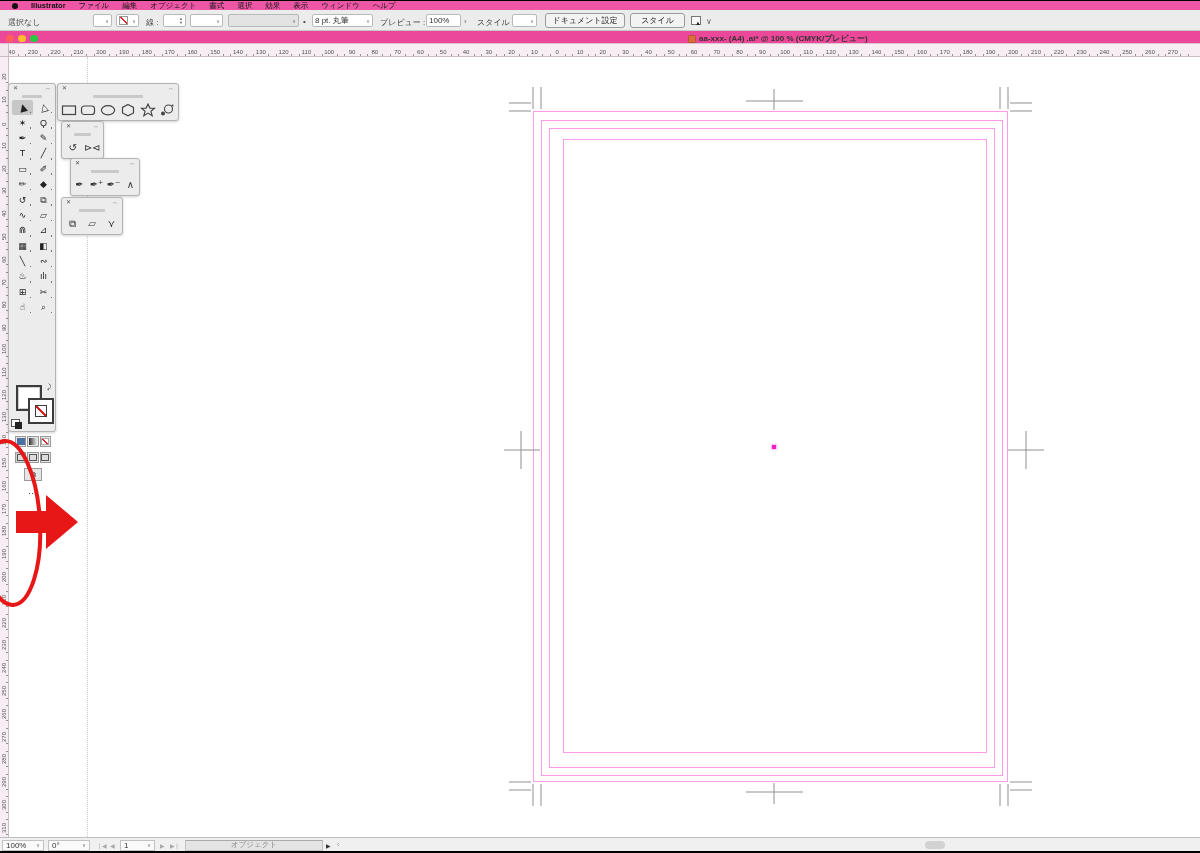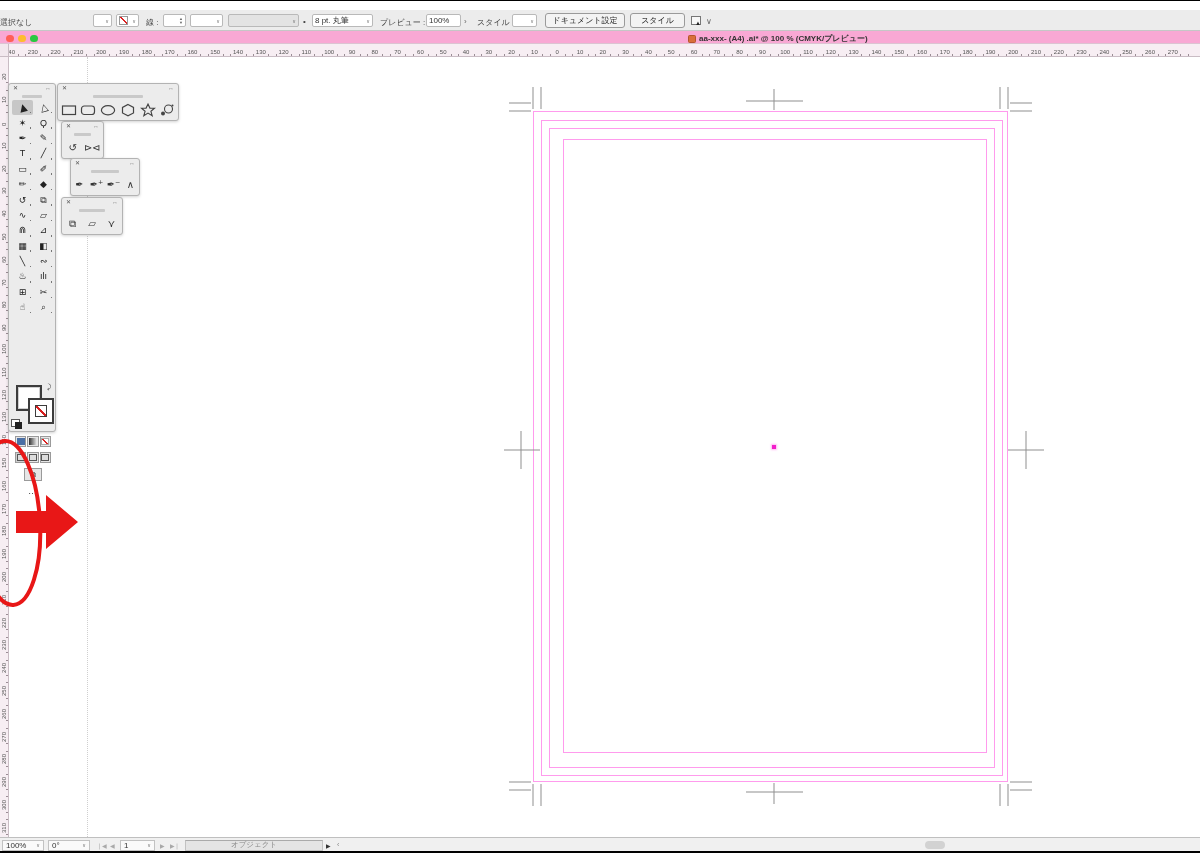--- a/index.html
+++ b/index.html
@@ -94,23 +94,36 @@
   #sb-left-arrow{position:absolute;left:337px;top:3px;font-size:7px;color:#888;}
   #hscroll-thumb{position:absolute;left:925px;top:3px;width:20px;height:8px;border-radius:4px;background:#d2d2d2;}
 </style>
 </head>
 <body>
 
 <div id="window">
 
   <div class="abs" id="edge-top"></div>
 
+  <div class="abs" id="menubar" style="background: rgb(238, 87, 165);">
+    <span id="apple"></span>
+  <span class="mi bold">Illustrator</span>
+      <span class="mi">ファイル</span>
+      <span class="mi">編集</span>
+      <span class="mi">オブジェクト</span>
+      <span class="mi">書式</span>
+      <span class="mi">選択</span>
+      <span class="mi">効果</span>
+      <span class="mi">表示</span>
+      <span class="mi">ウィンドウ</span>
+      <span class="mi">ヘルプ</span>
+    </div>
 
   <div class="abs" id="controlbar">
-    <span class="cb-label" style="left:0">選択なし</span>
+    <span class="cb-label" style="left:8px">選択なし</span>
     <span class="field" style="left:93px;width:19px">
         <span class="chev">∨</span>
       </span>
     <span class="field" style="left:116px;width:23px">
         <span class="slash-swatch"></span>
         <span class="chev">∨</span>
       </span>
     <span class="cb-label" style="left:146px">線 :</span>
     <span class="field" style="left:163px;width:23px">
         <span class="spin">
@@ -139,21 +152,21 @@
         <span class="chev">∨</span>
       </span>
     <span class="btn" style="left:545px;width:80px">ドキュメント設定</span>
     <span class="btn" style="left:630px;width:55px">スタイル</span>
     <span class="abs" style="left:691px;top:6px;width:10px;height:9px;border:1px solid #777;background:#f8f8f8">
         <span style="position:absolute;right:-1px;bottom:-2px;font-size:6px;color:#222">▲</span>
       </span>
     <span class="cb-label" style="left:706px;color:#666">∨</span>
   </div>
 
-  <div class="abs" id="titlebar" style="background: #f9a8d4; text-align: right;">
+  <div class="abs" id="titlebar" style="background: #ec4899; text-align: right;">
     <span class="tl" style="left: 6px; background: rgb(255, 95, 87);" id="tl-red"></span>
     <span class="tl" style="left: 18px; background: rgb(254, 188, 46);" id="tl-yellow"></span>
     <span class="tl" style="left: 30px; background: rgb(40, 200, 64);" id="tl-green"></span>
     <span id="doc-title">
       <span id="doc-icon"></span>
       <span>aa-xxx-  (A4)  .ai* @ 100 % (CMYK/プレビュー)</span>
     </span>
   </div>
 
   <div class="abs" id="hruler">

